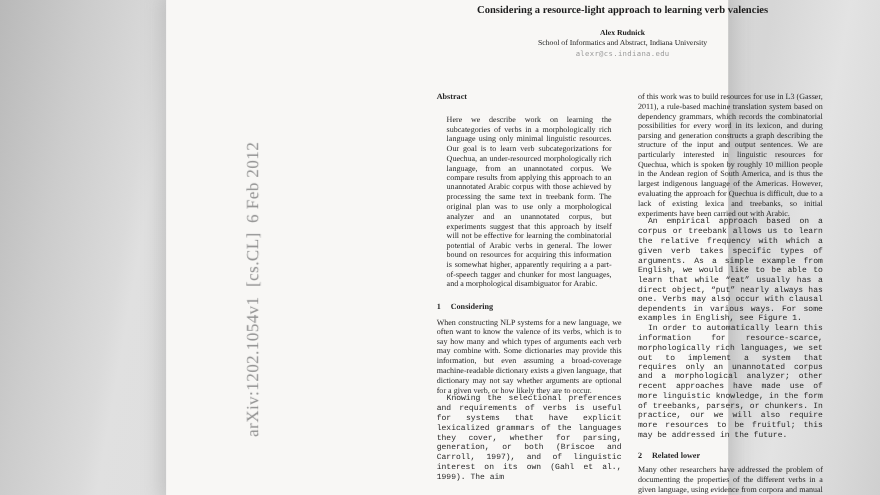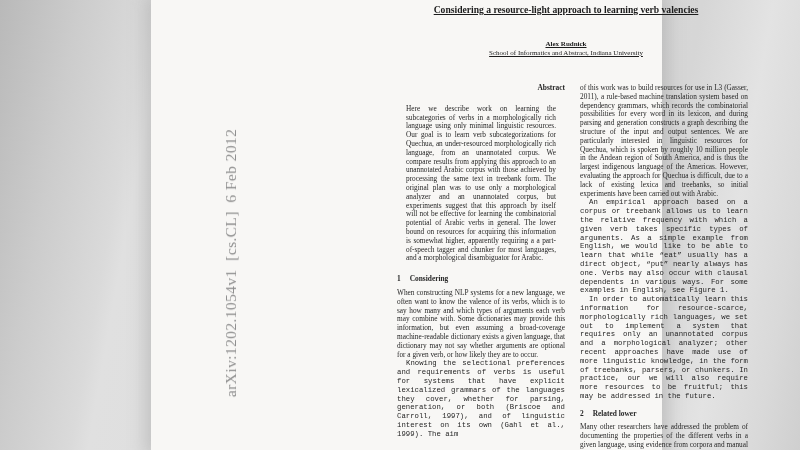--- a/index.html
+++ b/index.html
@@ -19,41 +19,41 @@
   }
   .watermark{
     position:absolute;left:231px;top:263px;
     transform:translate(-50%,-50%) rotate(-90deg);
     font-size:15.5px;color:#8f8f8f;
     white-space:pre;letter-spacing:0.4px;
     font-family:"Liberation Serif",serif;
   }
   .header{
     position:absolute;left:226px;top:4px;width:378px;
-    text-align:center;color:#1c1c1c;text-decoration:underline;
+    text-align:center;color:#1c1c1c;
   }
   .title{font-size:9.6px;font-weight:bold;line-height:11px;}
-  .authorblock{margin-top:25px;font-size:7px;line-height:9px;}
+  .authorblock{margin-top:11px;font-size:7px;line-height:9px;}
   .author{font-weight:bold;}
   .email{
     font-family:"DejaVu Sans Mono",monospace;
     font-size:6.6px;color:#9b9b9b;letter-spacing:0.3px;margin-top:1px;
   }
   .columns{
     position:absolute;left:246px;top:84px;width:352px;
     display:flex;gap:15px;
   }
   .col{
     width:168px;
     font-size:7.3px;line-height:8.8px;
     text-align:justify;color:#262626;
     hyphens:auto;-webkit-hyphens:auto;
   }
   .abs-heading{
-    text-align:right;font-weight:bold;font-size:7.4px;
+    text-align:left;font-weight:bold;font-size:7.4px;
     margin:0 0 5px 0;
   }
   .abs-body{margin:12px 9px;}
   .sec-heading{
     font-weight:bold;font-size:7.4px;
     margin:9px 0 5px 0;display:flex;
   }
   .sec-heading .num{margin-right:9px;}
   p{margin:0;}
   p.indent{text-indent:9px;font-family:Liberation Mono, monospace;}
@@ -63,20 +63,21 @@
 
 <div class="scene">
 
   <div class="page">
 
     <div class="header">
       <div class="title">Considering a resource-light approach to learning verb valencies</div>
       <div class="authorblock">
         <div class="author">Alex Rudnick</div>
         <div>School of Informatics and Abstract, Indiana University</div>
+        <div class="email">alexr@cs.indiana.edu</div>
       </div>
     </div>
 
     <div class="columns">
 
       <div class="col">
         <div class="abs-heading">Abstract</div>
         <p class="abs-body">Here we describe work on learning the subcategories of verbs in a morphologically rich language using only minimal linguistic resources. Our goal is to learn verb subcategorizations for Quechua, an under-resourced morphologically rich language, from an unannotated corpus. We compare results from applying this approach to an unannotated Arabic corpus with those achieved by processing the same text in treebank form. The original plan was to use only a morphological analyzer and an unannotated corpus, but experiments suggest that this approach by itself will not be effective for learning the combinatorial potential of Arabic verbs in general. The lower bound on resources for acquiring this information is somewhat higher, apparently requiring a a part-of-speech tagger and chunker for most languages, and a morphological disambiguator for Arabic.</p>
 
         <div class="sec-heading">

